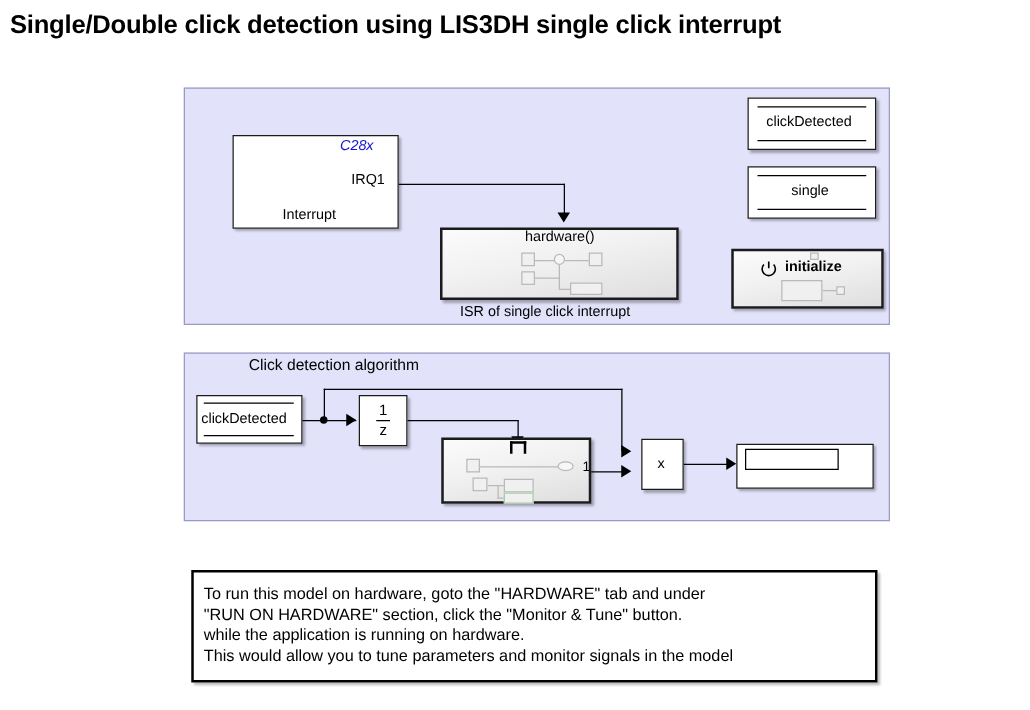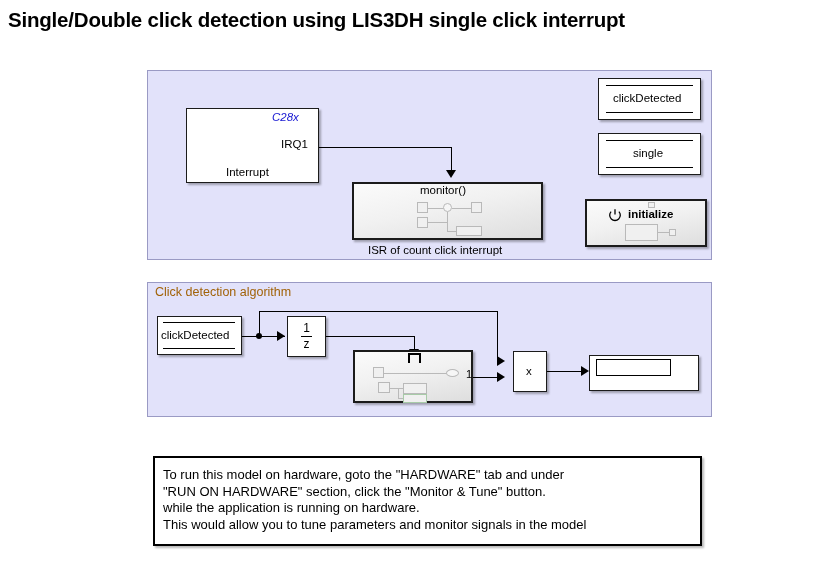--- a/index.html
+++ b/index.html
@@ -37,22 +37,23 @@
   
   .panel {
     position: absolute;
     background: #e2e2fa;
     border: 1px solid #9a9ac4;
     box-sizing: border-box;
   }
   .panel-label {
     position: absolute;
     font-size: 12.5px;
-    color: #a16207;
-    white-space: nowrap;
+    color: #000000;
+    white-space: nowrap;
+    margin-left: 44px;
   }
 
   
   .blk {
     position: absolute;
     box-sizing: border-box;
     background: #ffffff;
     border: 1px solid #1b1b1b;
     box-shadow: 2px 2px 2px rgba(0,0,0,0.30);
   }
@@ -214,33 +215,33 @@
   <div class="blk" style="left:186px; top:108px; width:133px; height:75px;"></div>
   <div class="txt txt-blue" style="left:272px; top:111px;font-style:italic;">C28x</div>
   <div class="txt" style="left:281px; top:138px;">IRQ1</div>
   <div class="txt" style="left:226px; top:166px;">Interrupt</div>
 
   <div class="line-h" style="left:319px; top:147px; width:133px;"></div>
   <div class="line-v" style="left:451px; top:147px; height:25px;"></div>
   <div class="arrow-down" style="left:446px; top:170px;"></div>
 
   <div class="blk blk-thick blk-grad" style="left:352px; top:182px; width:191px; height:58px;"></div>
-  <div class="txt" style="left:420px; top:184px;">monitor()</div>
+  <div class="txt" style="left:420px; top:184px;">hardware()</div>
 
   <div class="mini-box" style="left:417px; top:202px; width:11px; height:11px;"></div>
   <div class="mini-box" style="left:417px; top:217px; width:11px; height:11px;"></div>
   <div class="mini-line" style="left:428px; top:208px; width:16px;"></div>
   <div class="mini-circle" style="left:443px; top:203px; width:9px; height:9px;"></div>
   <div class="mini-line" style="left:452px; top:208px; width:20px;"></div>
   <div class="mini-box" style="left:471px; top:202px; width:11px; height:11px;"></div>
   <div class="mini-line" style="left:428px; top:222px; width:20px;"></div>
   <div class="mini-line-v" style="left:447px; top:212px; height:19px;"></div>
   <div class="mini-line" style="left:447px; top:231px; width:10px;"></div>
   <div class="mini-box" style="left:456px; top:226px; width:26px; height:10px;"></div>
-  <div class="caption" style="left:368px; top:244px;">ISR of count click interrupt</div>
+  <div class="caption" style="left:368px; top:244px;">ISR of single click interrupt</div>
 
   <div class="blk" style="left:598px; top:78px; width:103px; height:42px;"></div>
   <div class="dsm-line" style="left:606px; top:85px; width:87px;"></div>
   <div class="txt" style="left:613px; top:92px;">clickDetected</div>
   <div class="dsm-line" style="left:606px; top:112px; width:87px;"></div>
 
   <div class="blk" style="left:598px; top:133px; width:103px; height:42px;"></div>
   <div class="dsm-line" style="left:606px; top:140px; width:87px;"></div>
   <div class="txt" style="left:633px; top:147px;">single</div>
   <div class="dsm-line" style="left:606px; top:167px; width:87px;"></div>

